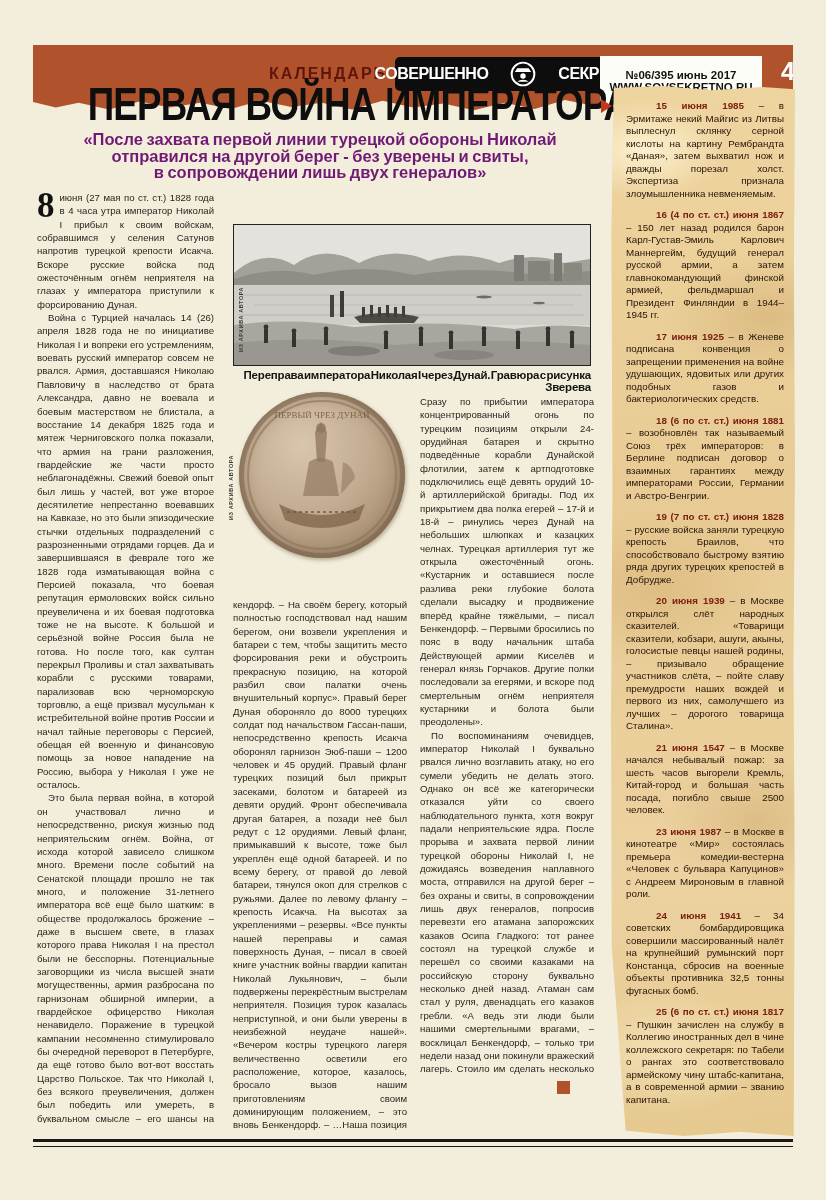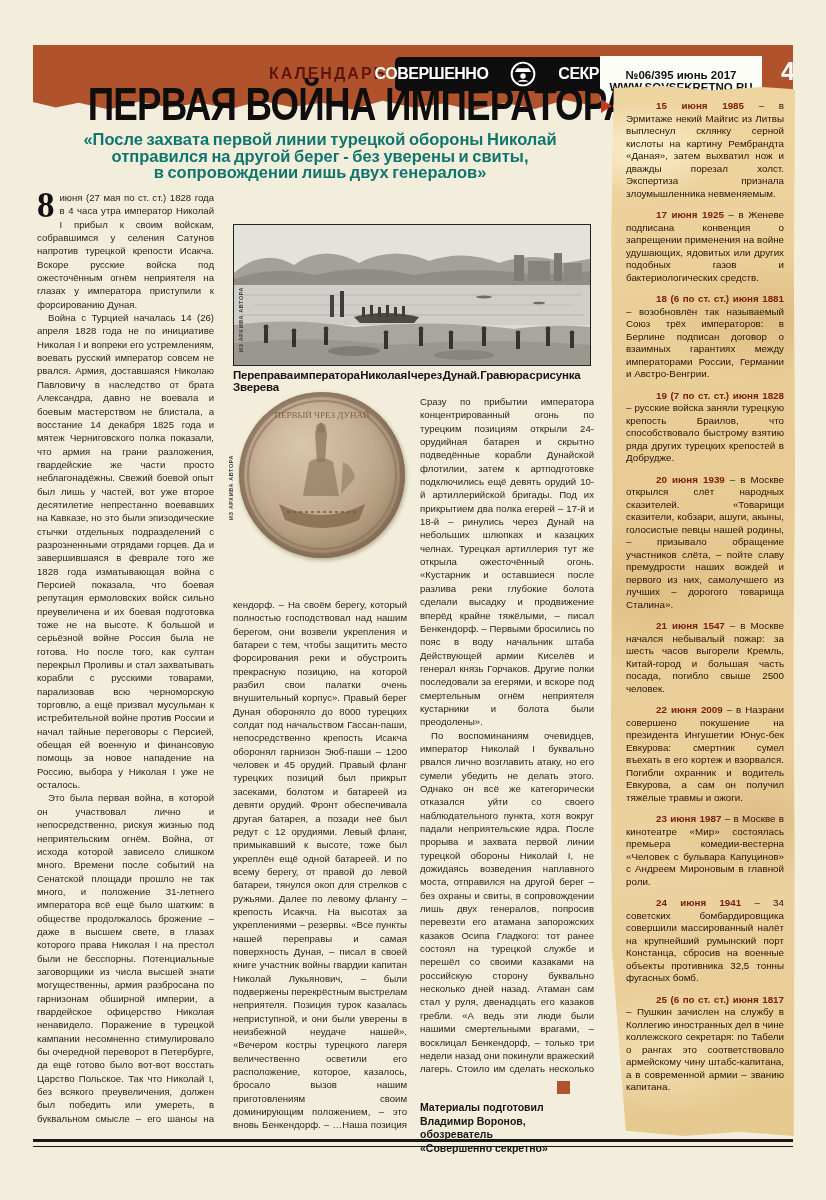--- a/index.html
+++ b/index.html
@@ -22,38 +22,38 @@
   .info-box .l1{font-weight:bold;font-size:11.5px;color:#111;}
   .info-box .l2{font-weight:bold;font-size:11.5px;color:#111;}
   .page-num{position:absolute;left:731px;top:12px;width:62px;text-align:center;
     font-weight:bold;font-size:25px;color:#fff;}
 
   
   .title-wrap{position:absolute;left:20px;top:82px;width:600px;text-align:center;}
   .title{display:inline-block;font-weight:bold;font-size:46px;line-height:44px;color:#0e0e0e;
     transform:scaleX(.80);transform-origin:center;white-space:nowrap;letter-spacing:-1px;}
   .subtitle{position:absolute;left:20px;top:131px;width:600px;text-align:center;
-    font-weight:bold;font-size:16.5px;line-height:16.5px;color:#0f766e;word-spacing:-1px;}
+    font-weight:bold;font-size:16.5px;line-height:16.5px;color:#701a75;word-spacing:-1px;}
 
   
   .col{position:absolute;font-size:9.6px;line-height:13.35px;text-align:justify;
     color:#221f1c;overflow:hidden;}
   .col p{margin:0;}
   .col p.ind{text-indent:11px;}
   .dropcap{float:left;font-family:"Liberation Serif",serif;font-weight:bold;
     font-size:35px;line-height:27px;margin:1px 5px 0 0;color:#111;}
 
   
   .engraving{position:absolute;left:233px;top:224px;width:358px;height:142px;
     border:1px solid #222;box-sizing:border-box;background:#d8d7d2;}
   .vcredit{position:absolute;font-size:5.5px;letter-spacing:.6px;color:#3a3a3a;
     transform:rotate(-90deg);transform-origin:left top;white-space:nowrap;font-weight:bold;}
   .fig-caption{position:absolute;font-weight:bold;color:#141414;
     word-spacing:-2.5px;letter-spacing:-.2px;}
-  .cap-engraving{left:233px;top:369px;width:358px;text-align:left;font-size:11.5px;}
+  .cap-engraving{left:233px;top:369px;width:358px;text-align:right;font-size:11.5px;}
   .cap-medal{left:237px;top:560px;width:190px;font-size:12px;line-height:13.5px;}
 
   
   .medal{position:absolute;left:239px;top:392px;width:166px;height:166px;border-radius:50%;
     background:radial-gradient(circle at 38% 32%, #d9c6ad 0%, #c2ab90 45%, #a78e72 78%, #857054 100%);
     box-shadow:inset 0 0 0 5px rgba(120,98,74,.55), inset 0 0 18px rgba(80,60,40,.5), 1px 2px 4px rgba(60,40,20,.35);}
   .medal svg{width:100%;height:100%;}
 
   
   .endmark-row{position:absolute;left:420px;top:1080px;width:150px;text-align:right;}
@@ -200,34 +200,29 @@
     <p>кендорф. – На своём берегу, который полностью господствовал над нашим берегом, они возвели укрепления и батареи с тем, чтобы защитить место форсирования реки и обустроить прекрасную позицию, на которой разбил свои палатки очень внушительный корпус». Правый берег Дуная обороняло до 8000 турецких солдат под начальством Гассан-паши, непосредственно крепость Исакча оборонял гарнизон Эюб-паши – 1200 человек и 45 орудий. Правый фланг турецких позиций был прикрыт засеками, болотом и батареей из девяти орудий. Фронт обеспечивала другая батарея, а позади неё был редут с 12 орудиями. Левый фланг, примыкавший к высоте, тоже был укреплён ещё одной батареей. И по всему берегу, от правой до левой батареи, тянулся окоп для стрелков с ружьями. Далее по левому флангу – крепость Исакча. На высотах за укреплениями – резервы. «Все пункты нашей переправы и самая поверхность Дуная, – писал в своей книге участник войны гвардии капитан Николай Лукьянович, – были подвержены перекрёстным выстрелам неприятеля. Позиция турок казалась неприступной, и они были уверены в неизбежной неудаче нашей». «Вечером костры турецкого лагеря величественно осветили его расположение, которое, казалось, бросало вызов нашим приготовлениям своим доминирующим положением, – это вновь Бенкендорф. – …Наша позиция и наши лагерные костры, напротив, утопали в болотах, овеваемых нездоровым воздухом и казались потерянными под господствующими вражескими высотами. Император всячески ускорял сроки высадки, у устья небольшой реки ждали сигнала выйти в Дунай приготовленные для высадки понтоны и большие барки».</p>
   </div>
 
   <div class="col" style="left:420px;top:395px;width:174px;height:684px;">
     <p>Сразу по прибытии императора концентрированный огонь по турецким позициям открыли 24-орудийная батарея и скрытно подведённые корабли Дунайской флотилии, затем к артподготовке подключились ещё девять орудий 10-й артиллерийской бригады. Под их прикрытием два полка егерей – 17-й и 18-й – ринулись через Дунай на небольших шлюпках и казацких челнах. Турецкая артиллерия тут же открыла ожесточённый огонь. «Кустарник и оставшиеся после разлива реки глубокие болота сделали высадку и продвижение вперёд крайне тяжёлыми, – писал Бенкендорф. – Первыми бросились по пояс в воду начальник штаба Действующей армии Киселёв и генерал князь Горчаков. Другие полки последовали за егерями, и вскоре под смертельным огнём неприятеля кустарники и болота были преодолены».</p>
     <p class="ind">По воспоминаниям очевидцев, император Николай I буквально рвался лично возглавить атаку, но его сумели убедить не делать этого. Однако он всё же категорически отказался уйти со своего наблюдательного пункта, хотя вокруг падали неприятельские ядра. После прорыва и захвата первой линии турецкой обороны Николай I, не дожидаясь возведения наплавного моста, отправился на другой берег – без охраны и свиты, в сопровождении лишь двух генералов, попросив перевезти его атамана запорожских казаков Осипа Гладкого: тот ранее состоял на турецкой службе и перешёл со своими казаками на российскую сторону буквально несколько дней назад. Атаман сам стал у руля, двенадцать его казаков гребли. «А ведь эти люди были нашими смертельными врагами, – восклицал Бенкендорф, – только три недели назад они покинули вражеский лагерь. Стоило им сделать несколько дополнительных гребков, как они бы оказались под защитой укреплений крепости Исакча, и могли бы сдать туркам государя России, который сел к ним в лодку в сопровождении всего двух генералов…» К вечеру достроили и наплавной мост, русские войска потоком пошли на правый берег Дуная. На другой день комендант Исакчи без боя открыл крепостные ворота. Дебют Николая Павловича в качестве верховного главнокомандующего состоялся: первый этап своей первой войны он бесспорно выиграл с блеском.</p>
   </div>
   <div class="endmark-row">
     <span class="endmark"></span>
   </div>
-  <div class="credit">
-    <div>Материалы подготовил</div>
-    <div>Владимир Воронов, обозреватель</div>
-    <div>«Совершенно секретно»</div>
-  </div>
 
   <div class="sidebar">
     <div class="entry"><span class="edate">15 июня 1985 </span><span class="etext">– в Эрмитаже некий Майгис из Литвы выплеснул склянку серной кислоты на картину Рембрандта «Даная», затем выхватил нож и дважды порезал холст. Экспертиза признала злоумышленника невменяемым.</span></div>
+    <div class="entry"><span class="edate">16 (4 по ст. ст.) июня 1867 </span><span class="etext">– 150 лет назад родился барон Карл-Густав-Эмиль Карлович Маннергейм, будущий генерал русской армии, а затем главнокомандующий финской армией, фельдмаршал и Президент Финляндии в 1944–1945 гг.</span></div>
     <div class="entry"><span class="edate">17 июня 1925 </span><span class="etext">– в Женеве подписана конвенция о запрещении применения на войне удушающих, ядовитых или других подобных газов и бактериологических средств.</span></div>
     <div class="entry"><span class="edate">18 (6 по ст. ст.) июня 1881 </span><span class="etext">– возобновлён так называемый Союз трёх императоров: в Берлине подписан договор о взаимных гарантиях между императорами России, Германии и Австро-Венгрии.</span></div>
     <div class="entry"><span class="edate">19 (7 по ст. ст.) июня 1828 </span><span class="etext">– русские войска заняли турецкую крепость Браилов, что способствовало быстрому взятию ряда других турецких крепостей в Добрудже.</span></div>
     <div class="entry"><span class="edate">20 июня 1939 </span><span class="etext">– в Москве открылся слёт народных сказителей. «Товарищи сказители, кобзари, ашуги, акыны, голосистые певцы нашей родины, – призывало обращение участников слёта, – пойте славу премудрости наших вождей и первого из них, самолучшего из лучших – дорогого товарища Сталина».</span></div>
     <div class="entry"><span class="edate">21 июня 1547 </span><span class="etext">– в Москве начался небывалый пожар: за шесть часов выгорели Кремль, Китай-город и большая часть посада, погибло свыше 2500 человек.</span></div>
-    <div class="entry"><span class="edate">22 июня 2009 </span><span class="etext">– в Назрани совершено покушение на президента Ингушетии Юнус-бек Евкурова: смертник сумел въехать в его кортеж и взорвался. Погибли охранник и водитель Евкурова, а сам он получил тяжёлые травмы и ожоги.</span></div>
     <div class="entry"><span class="edate">23 июня 1987 </span><span class="etext">– в Москве в кинотеатре «Мир» состоялась премьера комедии-вестерна «Человек с бульвара Капуцинов» с Андреем Мироновым в главной роли.</span></div>
     <div class="entry"><span class="edate">24 июня 1941 </span><span class="etext">– 34 советских бомбардировщика совершили массированный налёт на крупнейший румынский порт Констанца, сбросив на военные объекты противника 32,5 тонны фугасных бомб.</span></div>
     <div class="entry"><span class="edate">25 (6 по ст. ст.) июня 1817 </span><span class="etext">– Пушкин зачислен на службу в Коллегию иностранных дел в чине коллежского секретаря: по Табели о рангах это соответствовало армейскому чину штабс-капитана, а в современной армии – званию капитана.</span></div>
 
   </div>
   <div class="marker"></div>
 
   <div class="footer-rule"></div>
 
 </div>

